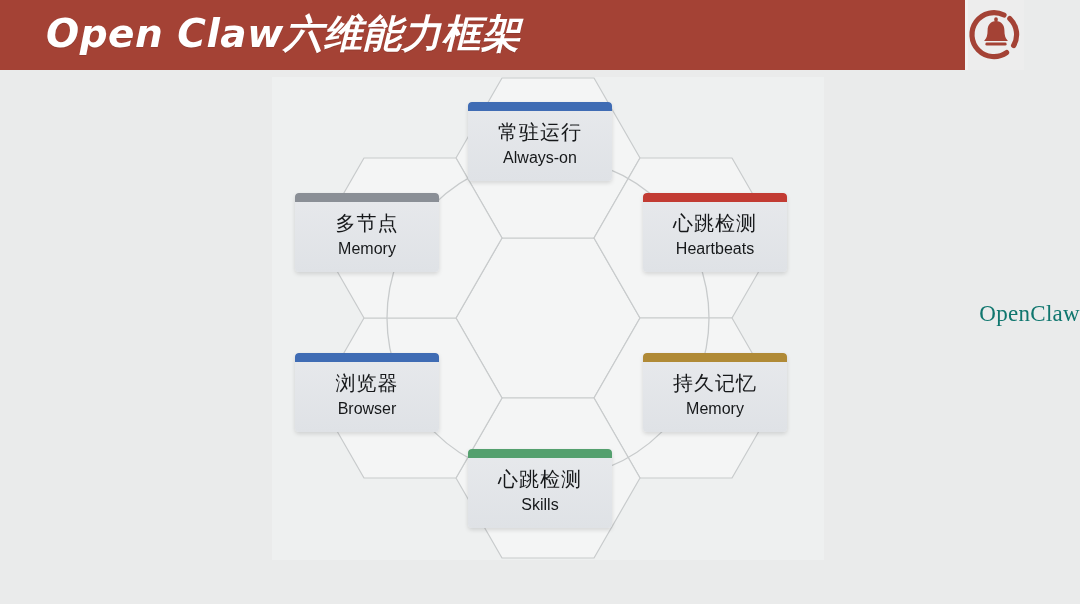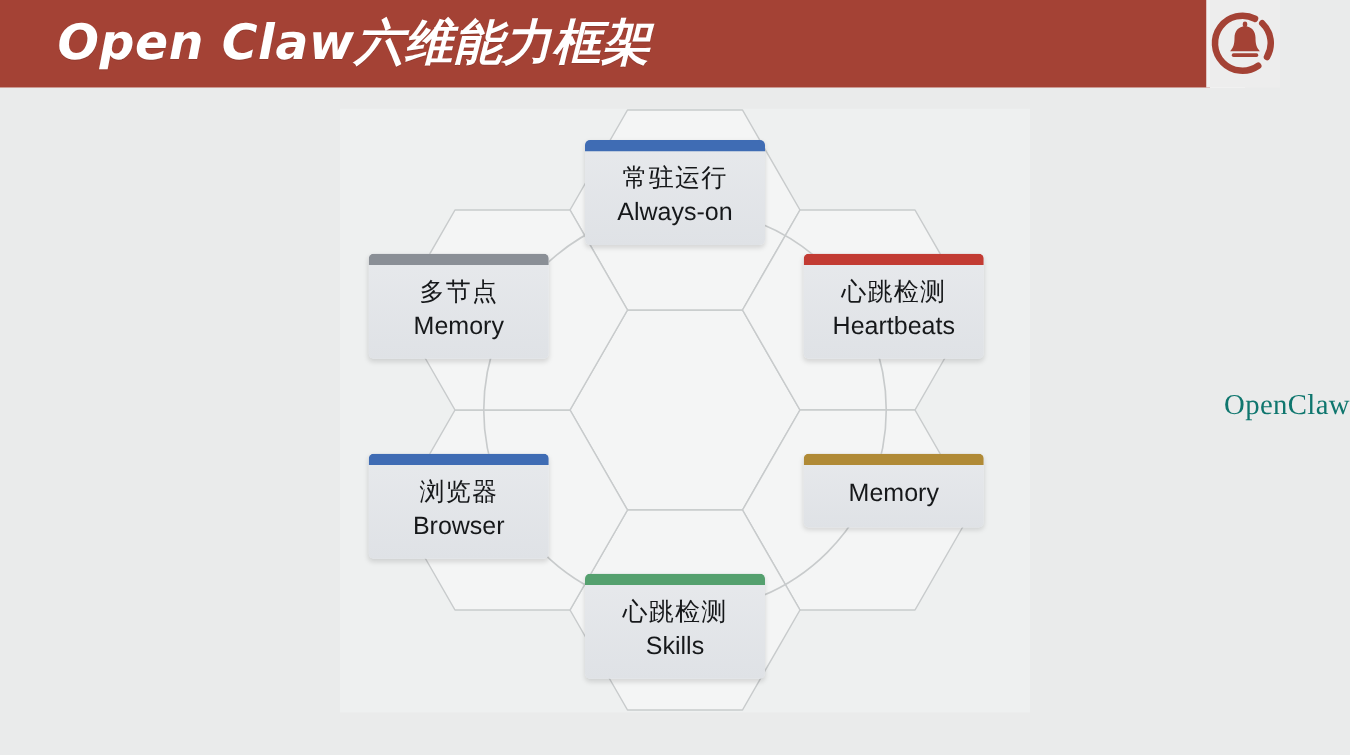--- a/index.html
+++ b/index.html
@@ -68,21 +68,21 @@
     display: flex;
     align-items: center;
     justify-content: center;
   }
   .header-logo-box svg { display: block; }
 
   
   .stage {
     position: absolute;
     left: 0;
-    top: 70px;
+    top: 60px;
     width: 1080px;
     height: 391px;
     text-decoration: underline;
   }
   .panel {
     position: absolute;
     left: 272px;
     top: 17px;
     width: 552px;
     height: 483px;
@@ -116,21 +116,21 @@
     color: #16181a;
     line-height: 1.28;
   }
   .card-cn {
     font-size: 20px;
     font-weight: 500;
     letter-spacing: 1px;
     font-family: "DejaVu Sans", "Liberation Sans", sans-serif;
   }
   .card-en {
-    font-size: 20px;
+    font-size: 16px;
     font-weight: 400;
     margin-top: 2px;
     font-family: "Liberation Sans", "DejaVu Sans", sans-serif;
   }
 
   
   .card-alwayson  { left: 468px; top: 42px;  }
   .card-heartbeats{ left: 643px; top: 133px; }
   .card-memory    { left: 643px; top: 293px; }
   .card-skills    { left: 468px; top: 389px; }
@@ -217,20 +217,21 @@
       <div class="card-bar" style="background:#c23b33"></div>
       <div class="card-body">
         <div class="card-cn">心跳检测</div>
         <div class="card-en">Heartbeats</div>
       </div>
     </div>
 
     <div class="card card-memory">
       <div class="card-bar" style="background:#b08a36"></div>
       <div class="card-body">
+        <div class="card-cn">持久记忆</div>
         <div class="card-en">Memory</div>
       </div>
     </div>
 
     <div class="card card-skills">
       <div class="card-bar" style="background:#54a06e"></div>
       <div class="card-body">
         <div class="card-cn">心跳检测</div>
         <div class="card-en">Skills</div>
       </div>

